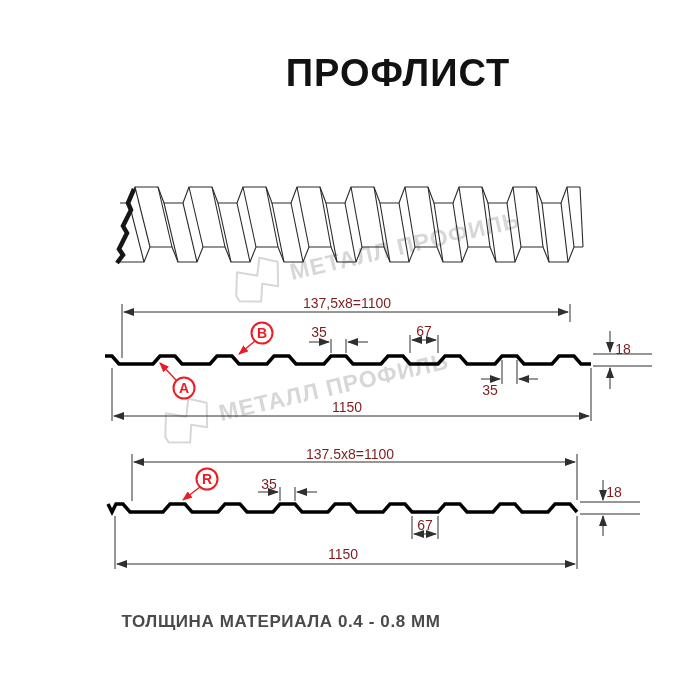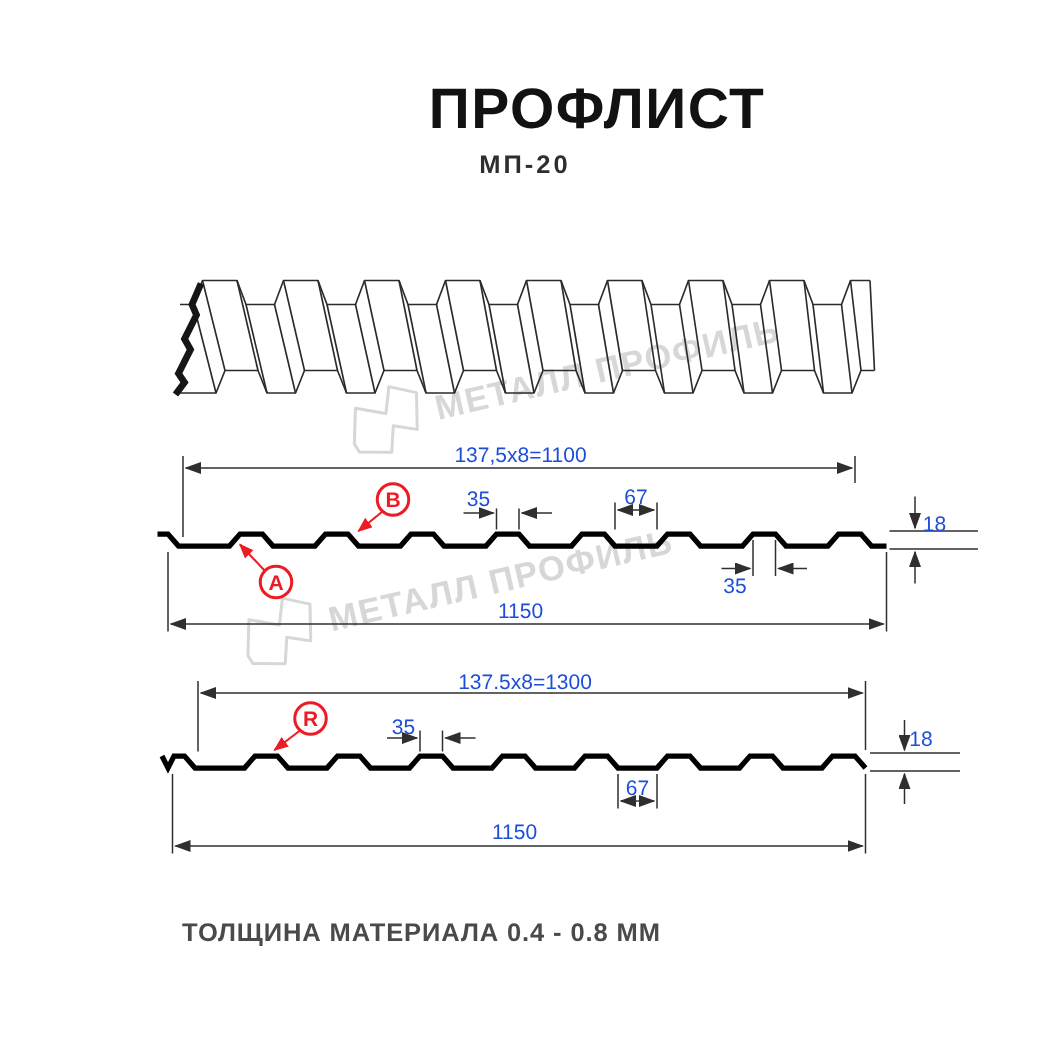--- a/index.html
+++ b/index.html
@@ -12,32 +12,31 @@
   .footer-note{position:absolute;top:612px;left:0;width:562px;text-align:center;
          font-size:17px;font-weight:bold;letter-spacing:0.6px;color:#4a4a4a;}
   .watermark{position:absolute;display:flex;align-items:center;gap:8px;
          transform:rotate(-13deg);transform-origin:0 50%;
          color:#d7d7d7;font-weight:bold;font-size:23px;letter-spacing:1px;
          white-space:nowrap;}
   .wm1{left:226px;top:262px;}
   .wm2{left:155px;top:403px;}
   .wm-logo{flex:0 0 auto;}
   .dim{position:absolute;transform:translate(-50%,-50%);font-size:14px;
-       color:#1d4ed8;white-space:nowrap;}
+       color:#7f1d1d;white-space:nowrap;}
   svg.art{position:absolute;left:0;top:0;}
   .red-letter{font-size:14px;font-weight:bold;fill:#ed1c24;
        font-family:"Liberation Sans",sans-serif;}
 </style>
 </head>
 <body>
 
 <div class="canvas">
 
   <div class="title">ПРОФЛИСТ</div>
-  <div class="subtitle">МП-20</div>
 
   <div class="watermark wm1">
     <svg class="wm-logo" width="58" height="50" viewBox="0 0 58 50">
       <path d="M8,36 L14,13 L33,21 L39,4 L56,12 L51,36 L36,30 L31,47 L10,42 Z" fill="#ffffff" stroke="#d7d7d7" stroke-width="2" stroke-linejoin="round"></path>
     </svg>
     <span>МЕТАЛЛ ПРОФИЛЬ</span>
   </div>
 
   <div class="watermark wm2">
     <svg class="wm-logo" width="58" height="50" viewBox="0 0 58 50">
@@ -143,20 +142,20 @@
     </g>
   </svg>
 
   <div class="dim" style="left:347px;top:303px">137,5x8=1100</div>
   <div class="dim" style="left:319px;top:332px">35</div>
   <div class="dim" style="left:424px;top:331px">67</div>
   <div class="dim" style="left:623px;top:349px">18</div>
   <div class="dim" style="left:490px;top:390px">35</div>
   <div class="dim" style="left:347px;top:407px">1150</div>
 
-  <div class="dim" style="left:350px;top:454px">137.5x8=1300</div>
+  <div class="dim" style="left:350px;top:454px">137.5x8=1100</div>
   <div class="dim" style="left:269px;top:484px">35</div>
   <div class="dim" style="left:614px;top:492px">18</div>
   <div class="dim" style="left:425px;top:525px">67</div>
   <div class="dim" style="left:343px;top:554px">1150</div>
 
   <div class="footer-note">ТОЛЩИНА МАТЕРИАЛА 0.4 - 0.8 ММ</div>
 </div>
 
 </body></html>

